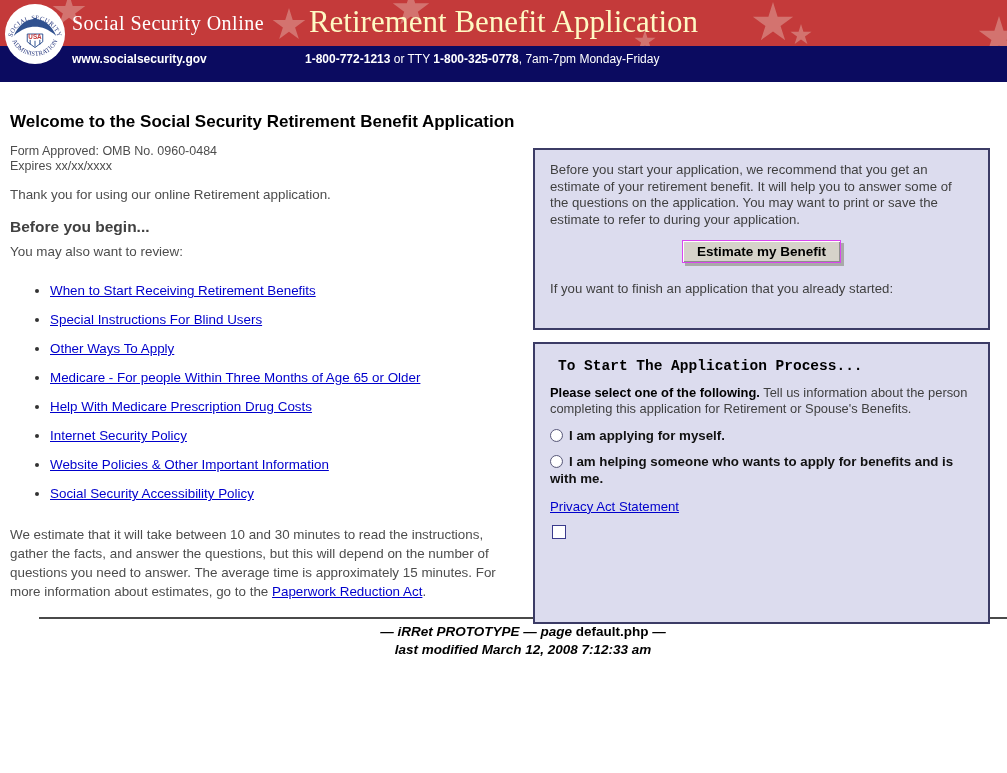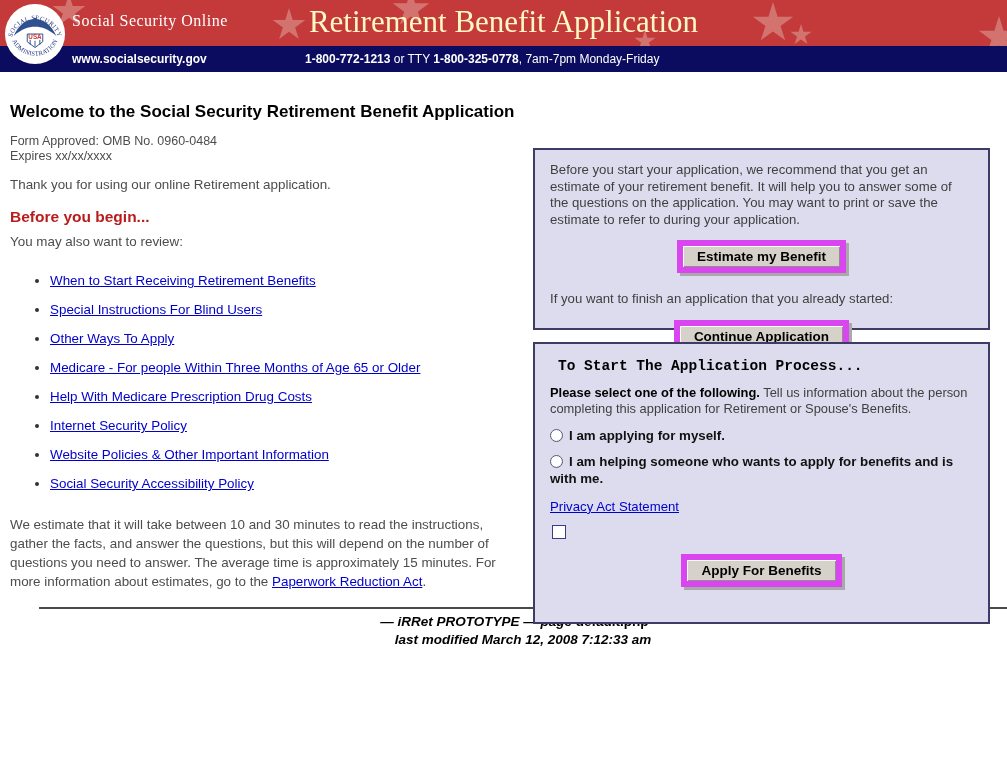--- a/index.html
+++ b/index.html
@@ -18,63 +18,63 @@
   }
   .star1 { left:52px;  top:-6px;  width:34px; height:34px; }
   .star2 { left:272px; top:8px;   width:34px; height:34px; }
   .star3 { left:392px; top:-10px; width:38px; height:38px; }
   .star4 { left:634px; top:30px;  width:22px; height:22px; }
   .star5 { left:752px; top:2px;   width:42px; height:42px; }
   .star6 { left:790px; top:24px;  width:22px; height:22px; }
   .star7 { left:978px; top:16px;  width:42px; height:42px; }
   .brand {
     position:absolute; left:72px; top:12px; color:#fff;
-    font-family:"Liberation Serif", serif; font-size:16px; letter-spacing:0.5px;
+    font-family:"Liberation Serif", serif; font-size:20px; letter-spacing:0.5px;
   }
   .banner-title {
     position:absolute; left:0; right:0; top:4px; text-align:center; color:#fef9c3;
     font-family:"Liberation Serif", serif; font-size:31px;
   }
   .logo {
     position:absolute; left:4px; top:3px; width:62px; height:62px; z-index:5;
   }
   
   .contactbar {
-    position:relative; height:26px; background:#0b0b60; color:#fff; font-size:12px;
+    position:relative; height:36px; background:#0b0b60; color:#fff; font-size:12px;
   }
   .site { position:absolute; left:72px; top:6px; font-weight:bold; }
   .phone { position:absolute; left:305px; top:6px; }
   .phone b { font-weight:bold; }
   
   main { position:relative; padding:0 10px; }
   h1 { color:#000; font-size:17px; line-height:20px; margin-top:30px; }
   .omb { font-size:12.5px; line-height:15px; margin-top:12px; color:#4d4d4d; }
   .thanks { font-size:13.4px; margin-top:13px; }
-  h2 { color:#b91c1c; font-size:15.5px; line-height:19px; margin-top:15px; }
+  h2 { color:#404040; font-size:15.5px; line-height:19px; margin-top:15px; }
   .para { font-size:13.4px; line-height:19px; margin-top:12px; width:486px; }
   .review { font-size:13.4px; line-height:19px; margin-top:6px; }
   ul.linklist { margin:20px 0 0 40px; width:448px; }
   ul.linklist li { font-size:13.4px; line-height:19px; margin-bottom:10px; color:#333; }
   .est-para { font-size:13.4px; line-height:19px; margin-top:22px; width:506px; }
   a { color:#0000cc; text-decoration:underline; }
   
   .panel {
     position:absolute; left:533px; width:457px;
     background:#dcdcee; border:2px solid #3c3c66; padding:12px 15px;
     font-size:13.2px; line-height:16.5px; color:#3f3f3f;
   }
   .panel1 { top:148px; height:182px; }
   .panel2 { top:342px; height:282px; font-size:12.9px; }
   .panel h3 { color:#000; font-size:14.5px; margin:2px 8px 10px;font-family:Liberation Mono, monospace; }
   .panel .bold { font-weight:bold; color:#000; }
   .btn {
     display:block; margin:12px auto 0;
     background:#d6d2ca; color:#000; cursor:pointer;
     font-family:"Liberation Sans", sans-serif; font-weight:bold; font-size:13.5px;
-    padding:3px 14px; border:6px solid #d946ef;
+    padding:3px 14px; border:1px solid #d946ef;
     box-shadow: inset 1px 1px 0 #ffffff, inset -1px -1px 0 #8f8f8f, 3px 3px 0 #a9a9a9;
   }
   .panel1 .continue-text { margin-top:18px; }
   .radio-row { margin-top:9px; font-weight:bold; color:#111; font-size:13.3px; line-height:17px; }
   .radio-row input[type=radio] {
     appearance:none; -webkit-appearance:none;
     width:13px; height:13px; border-radius:50%;
     border:1px solid #5a5a7a; background:radial-gradient(circle at 35% 35%, #ffffff 60%, #c9c9d9);
     vertical-align:-2px; margin-right:6px; cursor:pointer;
   }
@@ -160,41 +160,39 @@
     <li><a href="#">Social Security Accessibility Policy</a></li>
   </ul>
 
   <p class="est-para"><span>We estimate that it will take between 10 and 30 minutes to read the instructions, gather the facts, and answer the questions, but this will depend on the number of questions you need to answer. The average time is approximately 15 minutes. For more information about estimates, go to the </span><a href="#">Paperwork Reduction Act</a><span>.</span></p>
 </main>
 
 <section class="panel panel1">
   <p>Before you start your application, we recommend that you get an estimate of your retirement benefit. It will help you to answer some of the questions on the application. You may want to print or save the estimate to refer to during your application.</p>
   <button class="btn">Estimate my Benefit</button>
   <p class="continue-text">If you want to finish an application that you already started:</p>
-  <button class="btn">Continue Application</button>
 </section>
 
 <section class="panel panel2">
   <h3>To Start The Application Process...</h3>
   <p><span class="bold">Please select one of the following.</span><span> Tell us information about the person completing this application for Retirement or Spouse's Benefits.</span></p>
 
   <div class="radio-row">
     <input type="radio" name="applicant" style=""><span>I am applying for myself.</span>
   </div>
   <div class="radio-row">
     <input type="radio" name="applicant" style=""><span>I am helping someone who wants to apply for benefits and is with me.</span>
   </div>
 
   <div class="privacy-link"><a href="#">Privacy Act Statement</a></div>
 
   <div class="check-row">
     <input type="checkbox" style="">
   </div>
 
-  <button class="btn">Apply For Benefits</button>
 </section>
 
 <footer>
   <hr>
   <div class="foot-lines">
     <div><span class="it">— iRRet PROTOTYPE — page </span><span>default.php</span><span class="it"> —</span></div>
     <div class="it">last modified March 12, 2008 7:12:33 am</div>
   </div>
 </footer>
 

